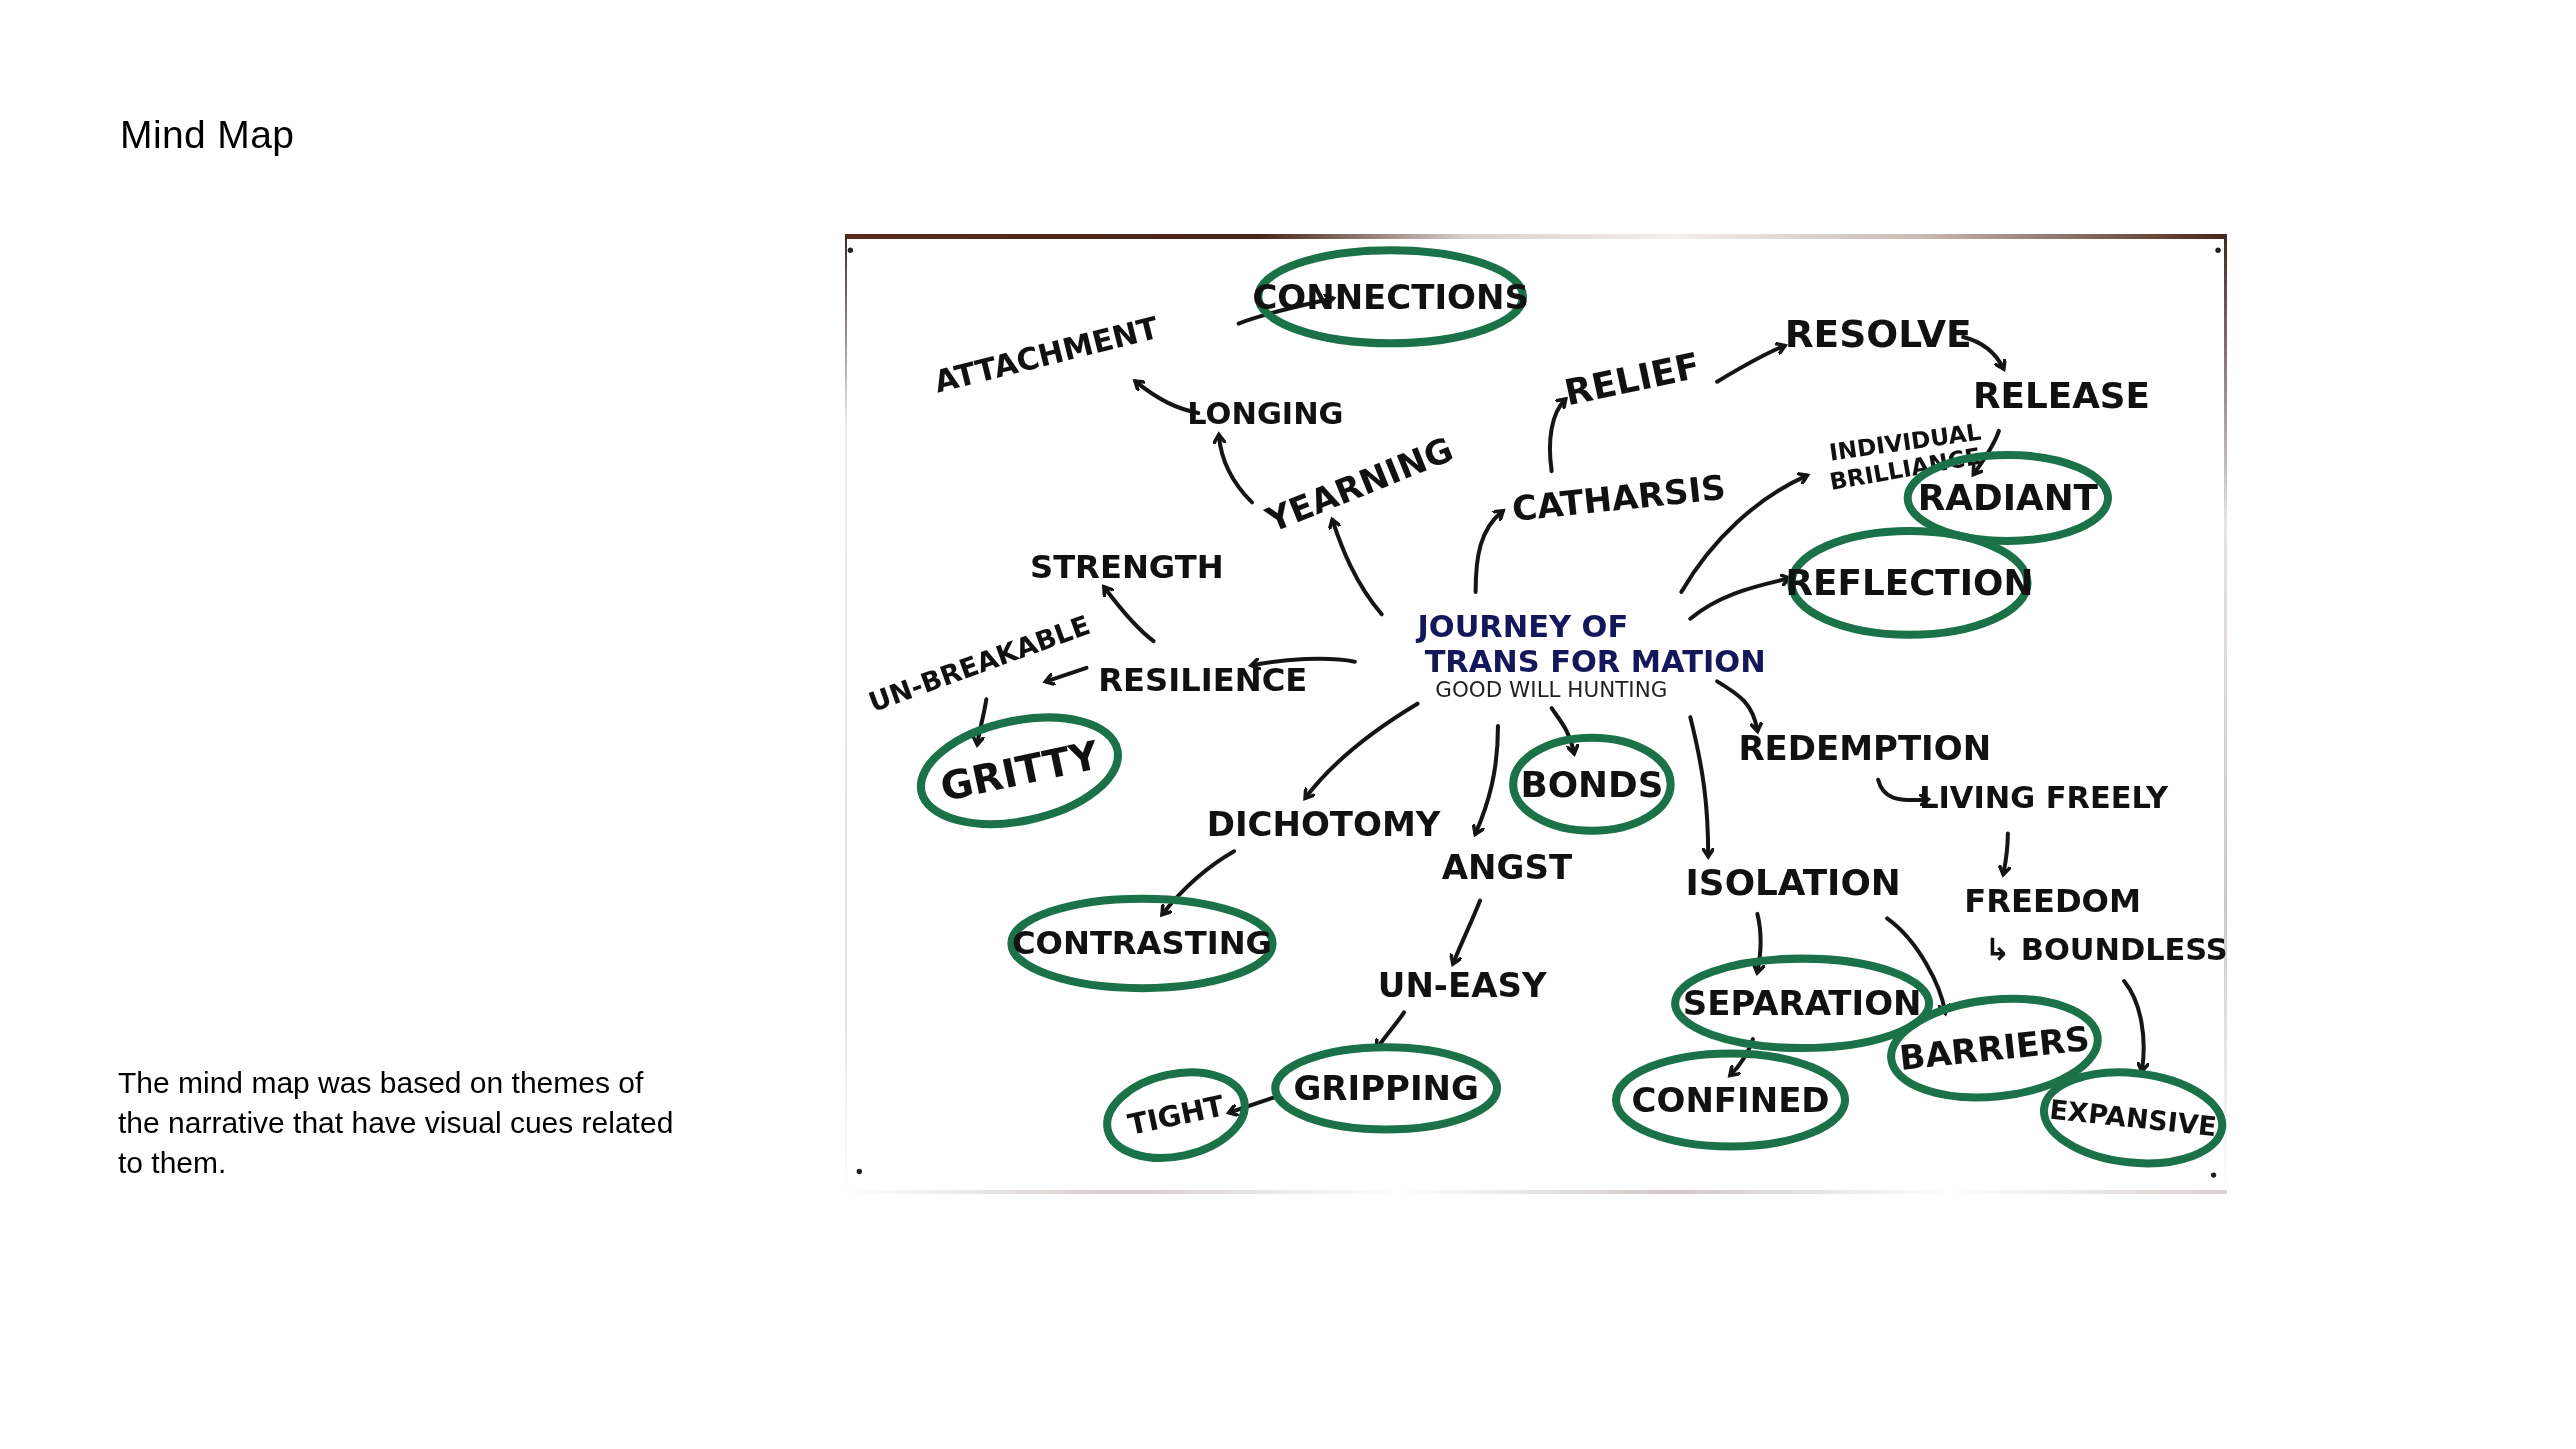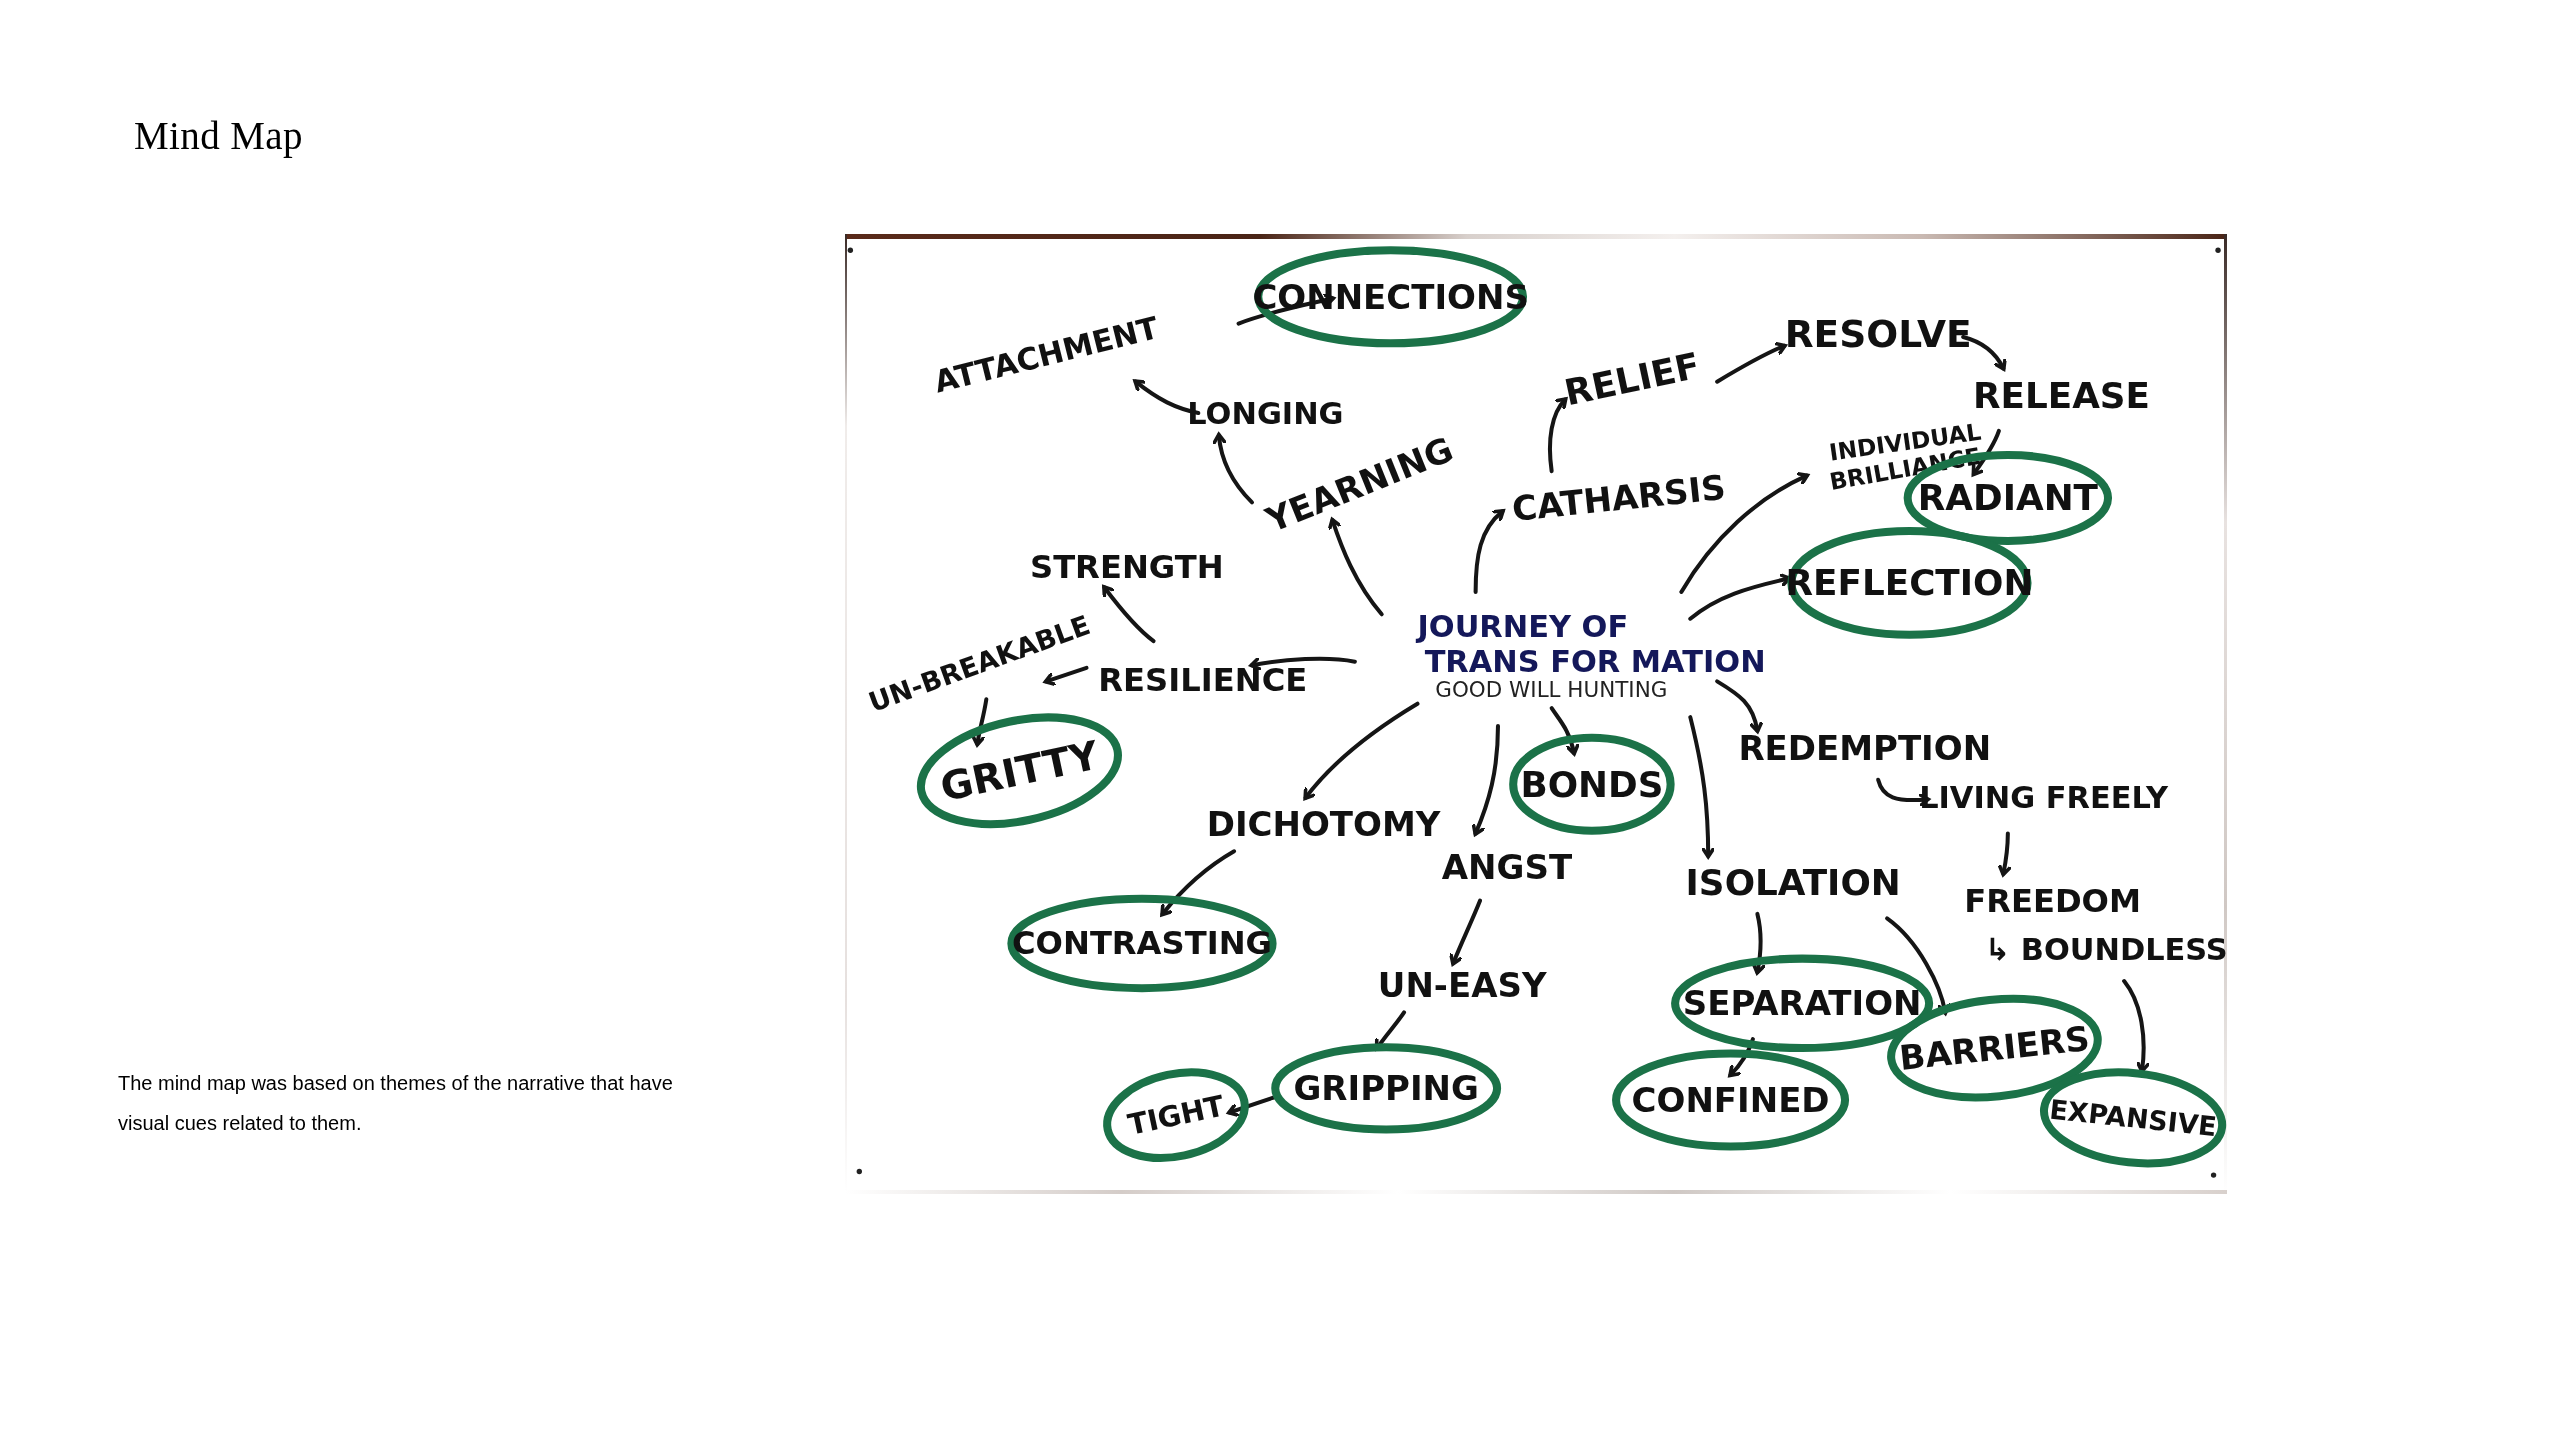--- a/index.html
+++ b/index.html
@@ -1,20 +1,20 @@
 <!DOCTYPE html>
 <html style="font-size:14.3px"><head>
 <meta charset="utf-8">
 <style>
   html, body { margin: 0; padding: 0; background: #ffffff; }
   body { width: 2576px; height: 1449px; position: relative; overflow: hidden;
          font-family: "DejaVu Sans", "Liberation Sans", sans-serif; color: #000; }
-  .page-title { position: absolute; left: 134px; top: 113px; font-size: 39px; font-weight: 400;
-                letter-spacing: 0.4px; margin: 0; font-family: Liberation Serif, serif; }
-  .caption { position: absolute; left: 118px; top: 1063px; width: 572px; font-size: 20px;
+  .page-title { position: absolute; left: 120px; top: 113px; font-size: 39px; font-weight: 400;
+                letter-spacing: 0.4px; margin: 0; font-family: Liberation Sans, sans-serif; }
+  .caption { position: absolute; left: 118px; top: 1063px; width: 572px; font-size: 30px;
              line-height: 40px; margin: 0; font-family: "Liberation Sans", sans-serif; }
   .map-photo { position: absolute; left: 845px; top: 234px; width: 1382px; height: 960px;
                background: #ffffff; overflow: hidden; }
   .map-photo .top-edge { position: absolute; left: 0; top: 0; width: 100%; height: 4.5px;
                background: linear-gradient(90deg, #5a2a1a 0%, #4a2416 30%, #d8d0cc 45%, #f4f0ee 60%, #c9b9b2 78%, #4a2416 100%); }
   .map-photo .right-edge { position: absolute; right: 0; top: 0; width: 2.7px; height: 100%;
                background: linear-gradient(180deg, #3a2a26, #e8e2e0 30%, #d0c8c4 70%, #ffffff); }
   .map-photo .left-edge { position: absolute; left: 0; top: 0; width: 1.8px; height: 100%;
                background: linear-gradient(180deg, #3a2a26, #f0ecea 20%, #e6e0de 80%, #ffffff); }
   .map-photo .bottom-edge { position: absolute; left: 0; bottom: 0; width: 100%; height: 3.6px;

